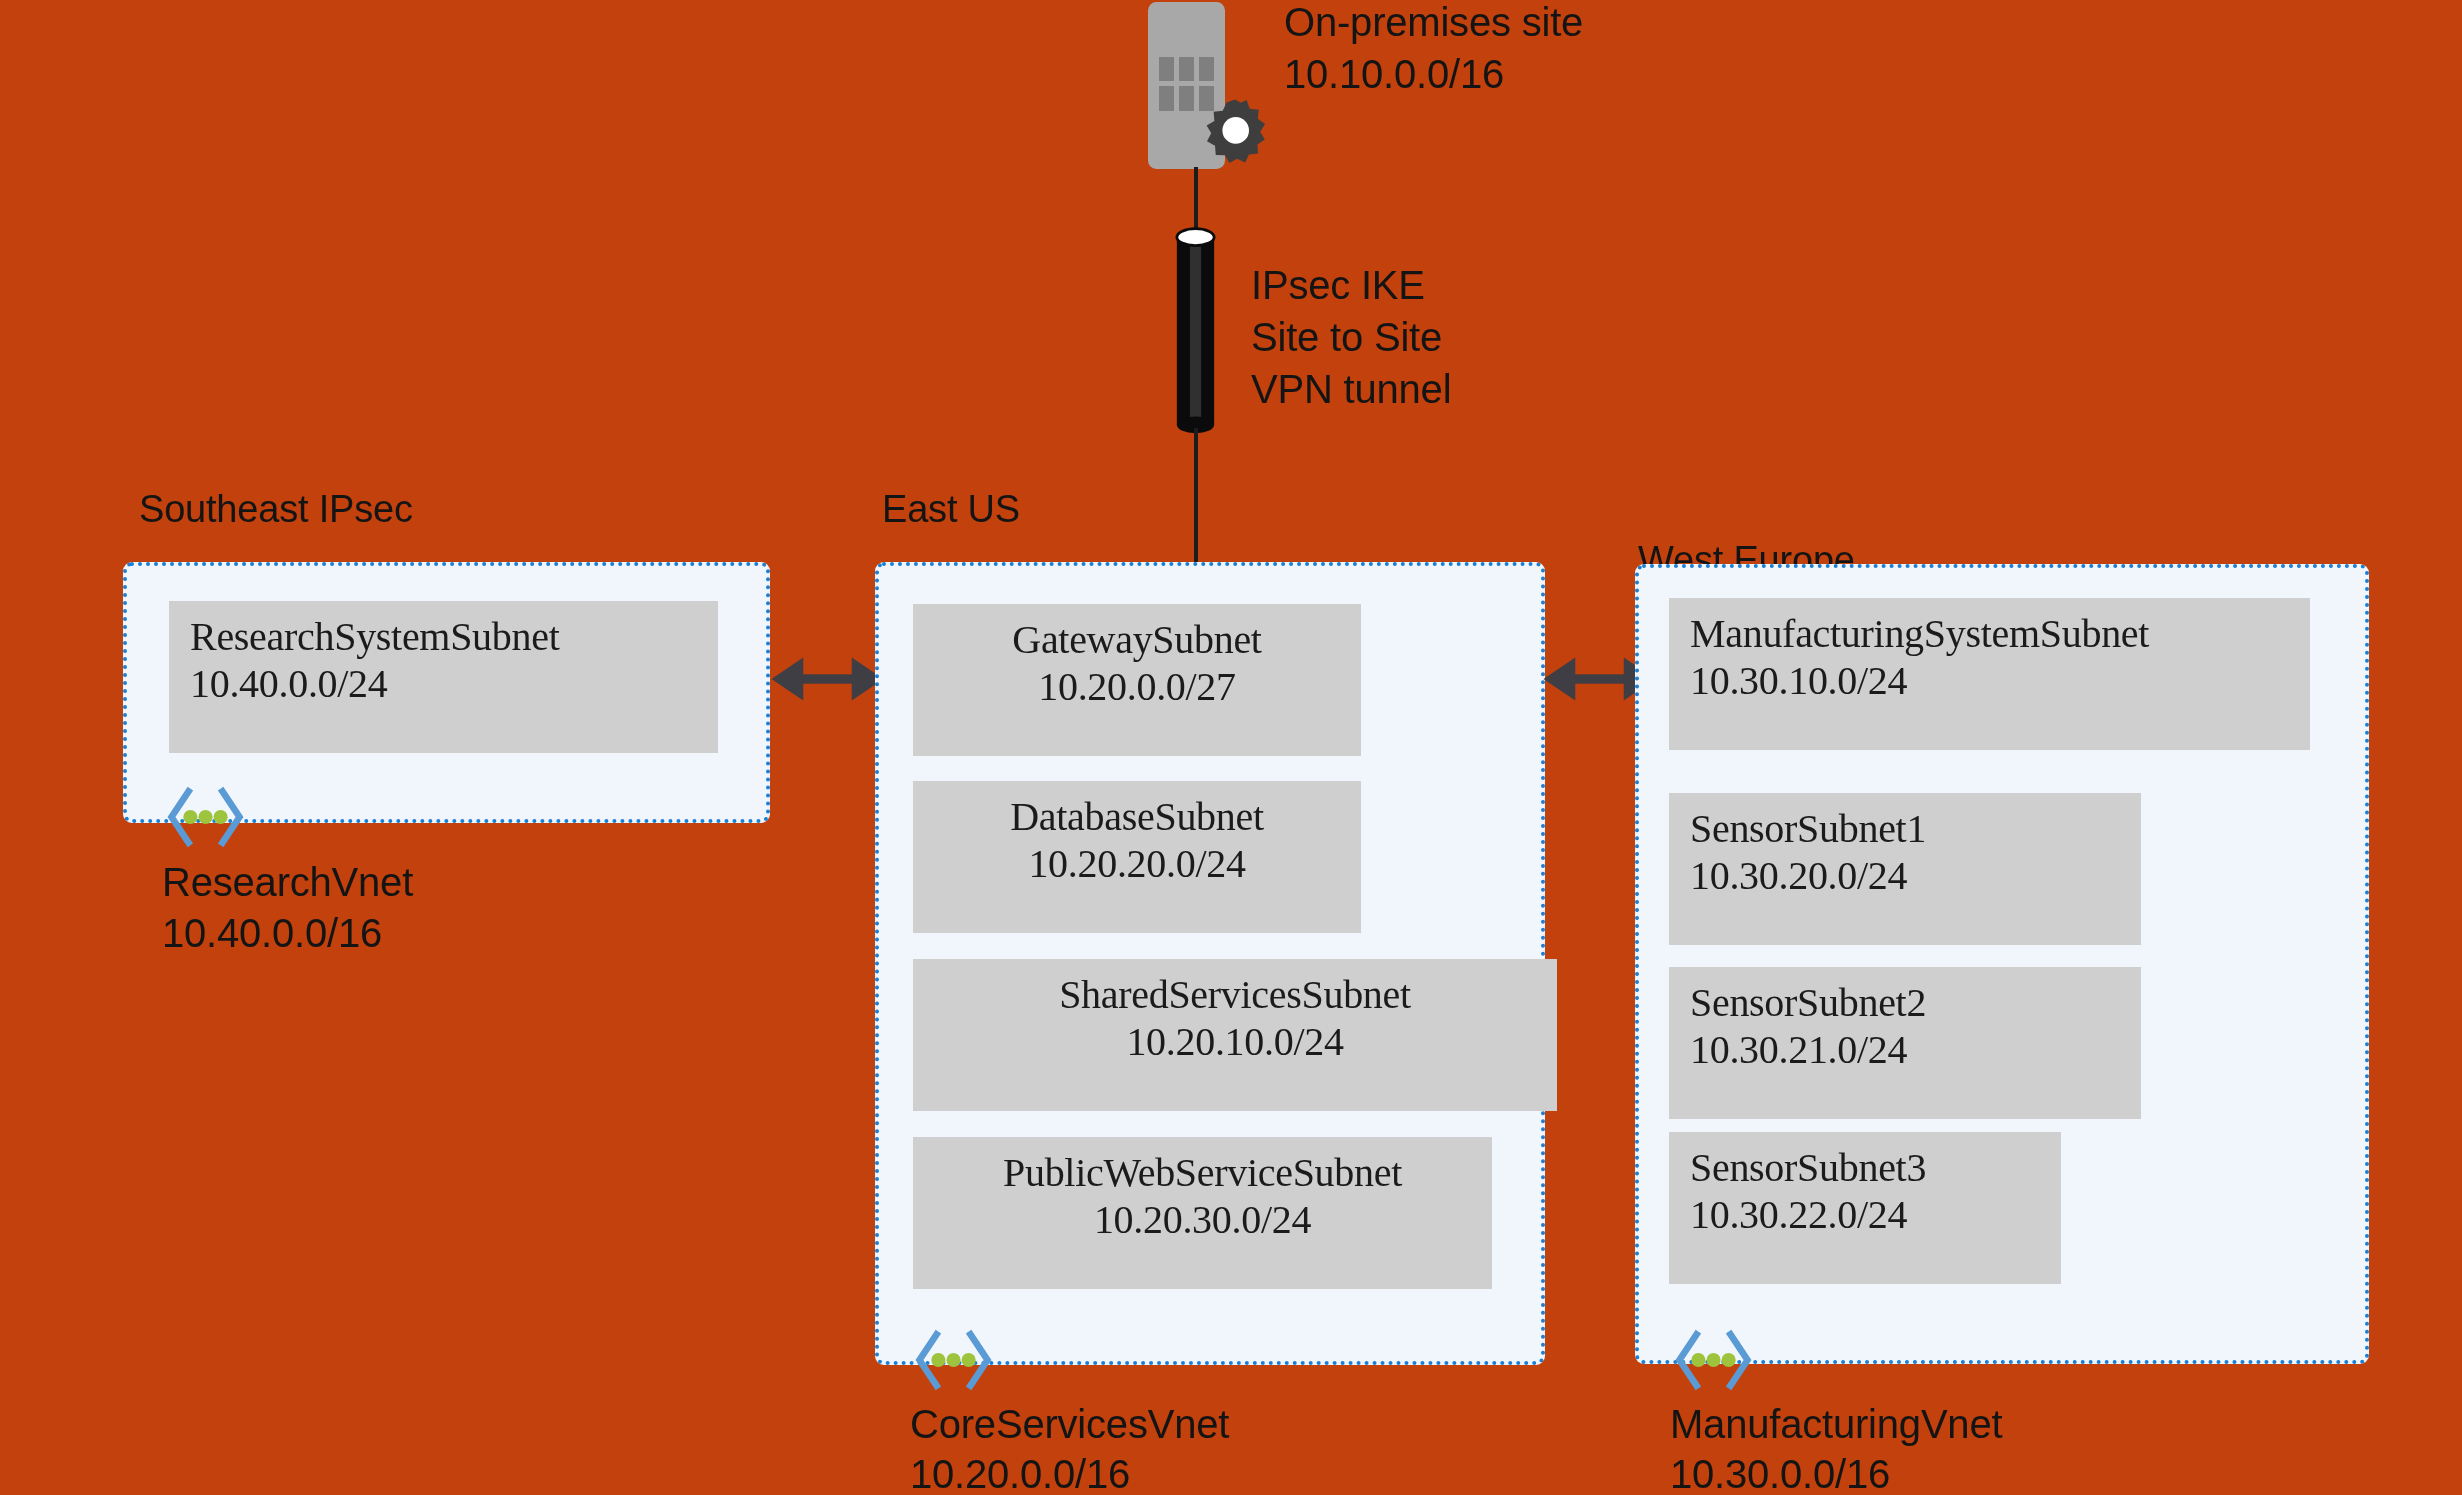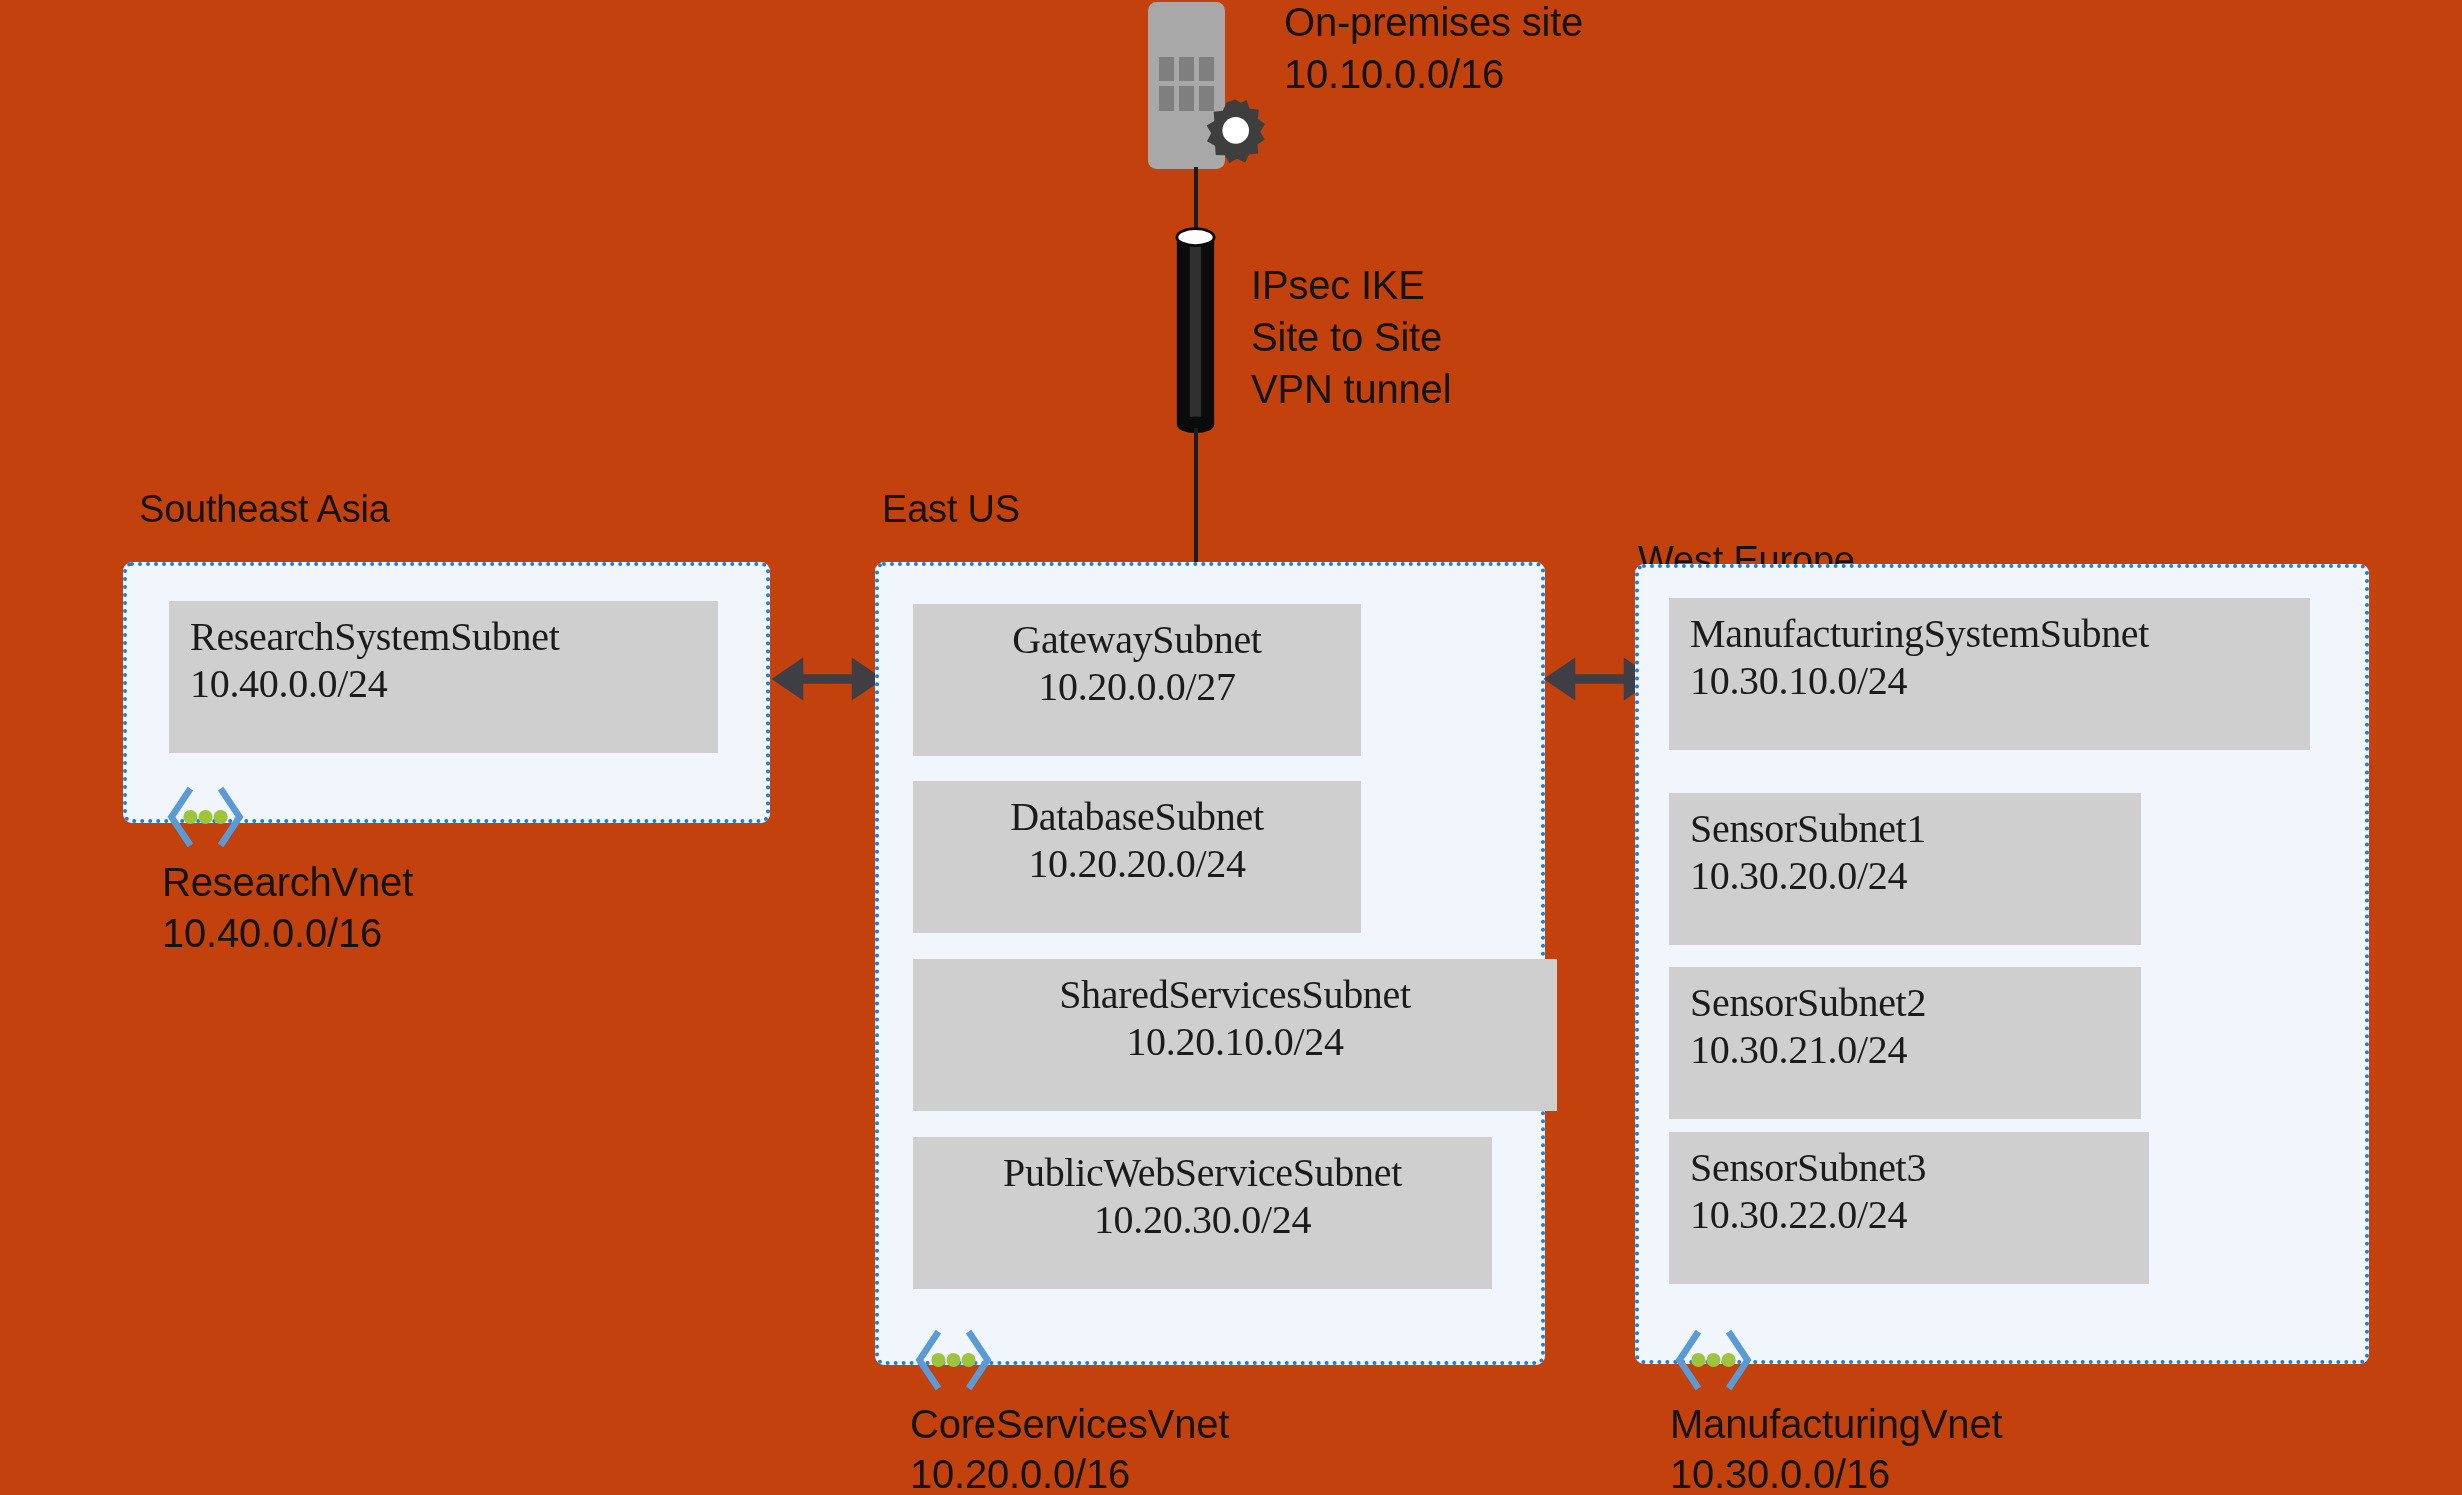--- a/index.html
+++ b/index.html
@@ -158,21 +158,21 @@
     <ellipse cx="22" cy="214" rx="20" ry="9" fill="#0b0b0b"></ellipse>
     <ellipse cx="22" cy="14" rx="20" ry="9" fill="#ffffff" stroke="#0b0b0b" stroke-width="3"></ellipse>
   </svg>
 
   <div class="vpn-line" style="left:1194px; top:428px; height:136px;"></div>
 
   <div class="txt callout" style="left:1251px; top:261px;">IPsec IKE</div>
   <div class="txt callout" style="left:1251px; top:313px;">Site to Site</div>
   <div class="txt callout" style="left:1251px; top:365px;">VPN tunnel</div>
 
-  <div class="txt region-label" style="left:139px; top:487px;">Southeast Asia</div>
+  <div class="txt region-label" style="left:139px; top:487px;">Southeast IPsec</div>
   <div class="txt region-label" style="left:882px; top:487px;">East US</div>
   <div class="txt region-label" style="left:1638px; top:494px;margin-top:44px;">West Europe</div>
 
   <div class="vnet" style="left:123px; top:562px; width:647px; height:261px;">
     <div class="subnet" style="left:42px; top:35px; width:549px; height:152px;">
       <div class="subnet-name">ResearchSystemSubnet</div>
       <div class="subnet-cidr">10.40.0.0/24</div>
     </div>
   </div>
 
@@ -235,21 +235,21 @@
       <div class="subnet-cidr">10.30.10.0/24</div>
     </div>
     <div class="subnet" style="left:30px; top:225px; width:472px; height:152px;">
       <div class="subnet-name">SensorSubnet1</div>
       <div class="subnet-cidr">10.30.20.0/24</div>
     </div>
     <div class="subnet" style="left:30px; top:387px; width:472px; height:152px;margin-top:12px;">
       <div class="subnet-name">SensorSubnet2</div>
       <div class="subnet-cidr">10.30.21.0/24</div>
     </div>
-    <div class="subnet" style="left:30px; top:564px; width:480px; height:152px;">
+    <div class="subnet" style="left:30px; top:564px; width:392px; height:152px;">
       <div class="subnet-name">SensorSubnet3</div>
       <div class="subnet-cidr">10.30.22.0/24</div>
     </div>
   </div>
 
   <svg class="vnet-badge" style="left:1670px; top:1326px;" viewBox="0 0 92 72">
     <path d="M30 6 L10 36 L30 66" fill="none" stroke="#5b9bd5" stroke-width="7" stroke-linejoin="miter"></path>
     <path d="M62 6 L82 36 L62 66" fill="none" stroke="#5b9bd5" stroke-width="7" stroke-linejoin="miter"></path>
     <circle cx="30" cy="36" r="7.5" fill="#9dc43c"></circle>
     <circle cx="46" cy="36" r="7.5" fill="#9dc43c"></circle>

